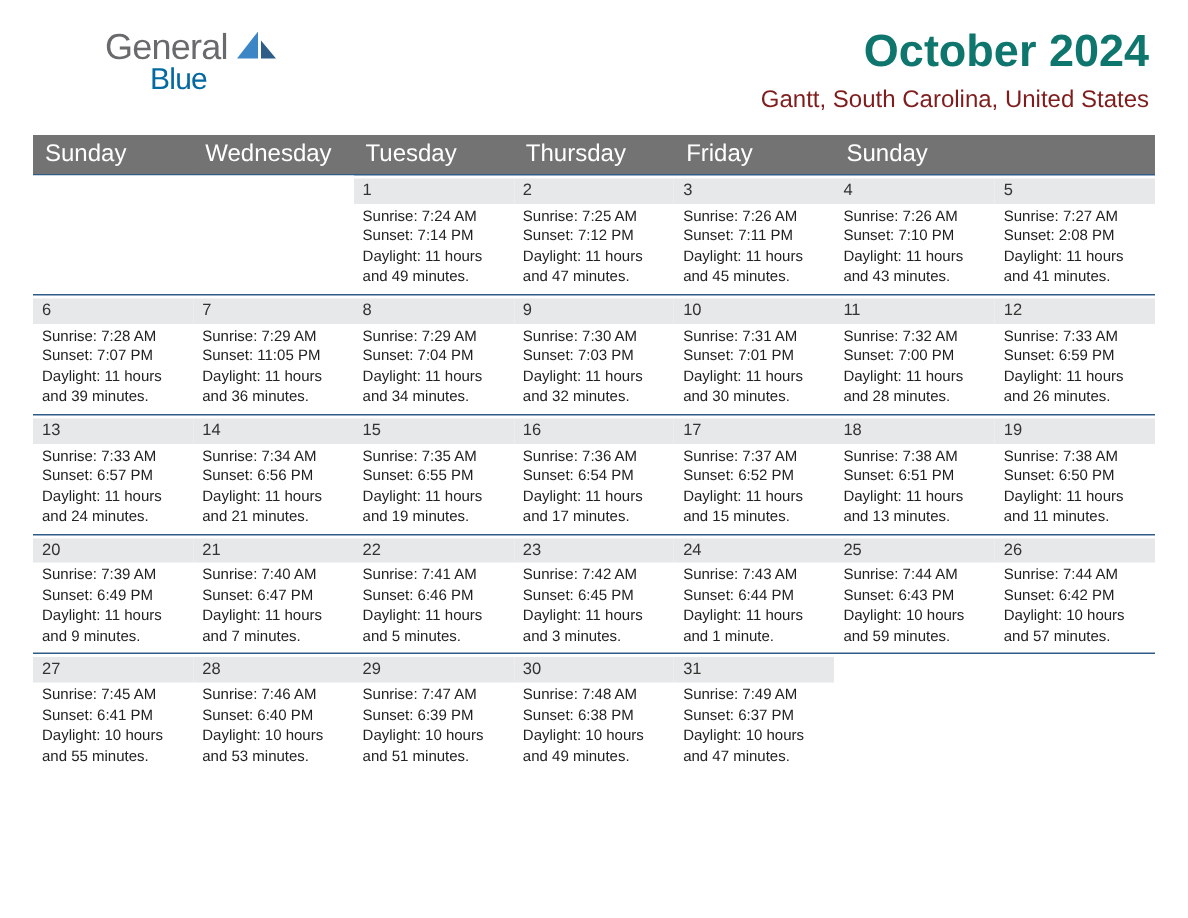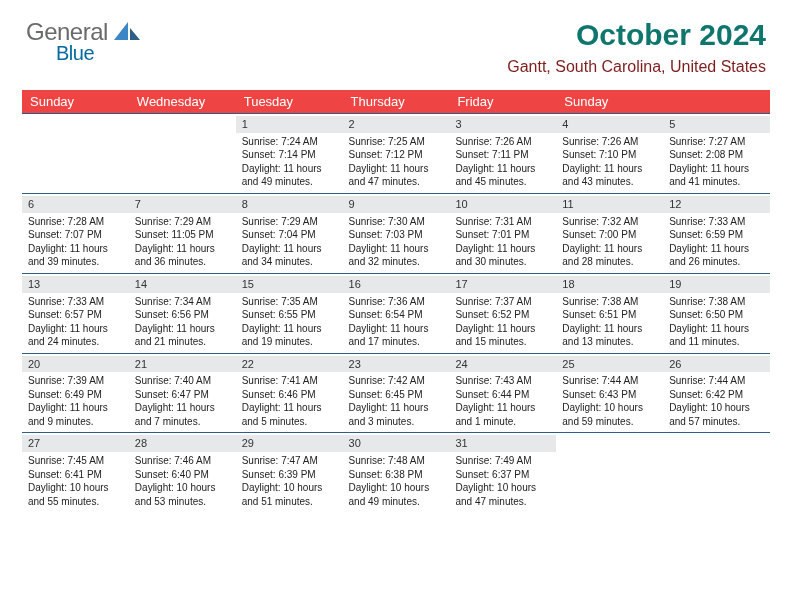--- a/index.html
+++ b/index.html
@@ -9,41 +9,42 @@
     width: 792px;
     height: 612px;
     position: relative;
     color: #222;
   }
   .header {
     display: flex;
     justify-content: space-between;
     align-items: flex-start;
     padding: 18px 26px 6px 26px;
+    margin-left: 44px;
   }
   .logo {
     display: flex;
     align-items: center;
     gap: 2px;
   }
   .logo-text-1 { font-size: 24px; font-weight: 400; color: #696a6b; letter-spacing: -0.5px;}
   .logo-text-2 { font-size: 20px; font-weight: 400; color: #0369a1; letter-spacing: -0.5px; margin-left: 30px; margin-top:-4px;}
   .logo svg { margin-left: 2px; }
   .title-block { text-align: right; }
   .month { font-size: 30px; font-weight: 700; color: #0f766e; }
   .location { font-size: 16px; color: #7f1d1d; margin-top: 6px; }
   .calendar {
     padding: 8px 22px 0 22px;
   }
   .dow-row {
     display: grid;
     grid-template-columns: repeat(7, 1fr);
-    background: #ef4444;
+    background: #737373;
     color: #fff;
-    font-size: 13px;
+    font-size: 16px;
   }
   .dow-cell { padding: 4px 8px; }
   .week {
     display: grid;
     grid-template-columns: repeat(7, 1fr);
     border-top: 1px solid #2e5d87;
   }
   .cell {
     padding: 2px 6px 4px 6px;
     min-height: 78px;

